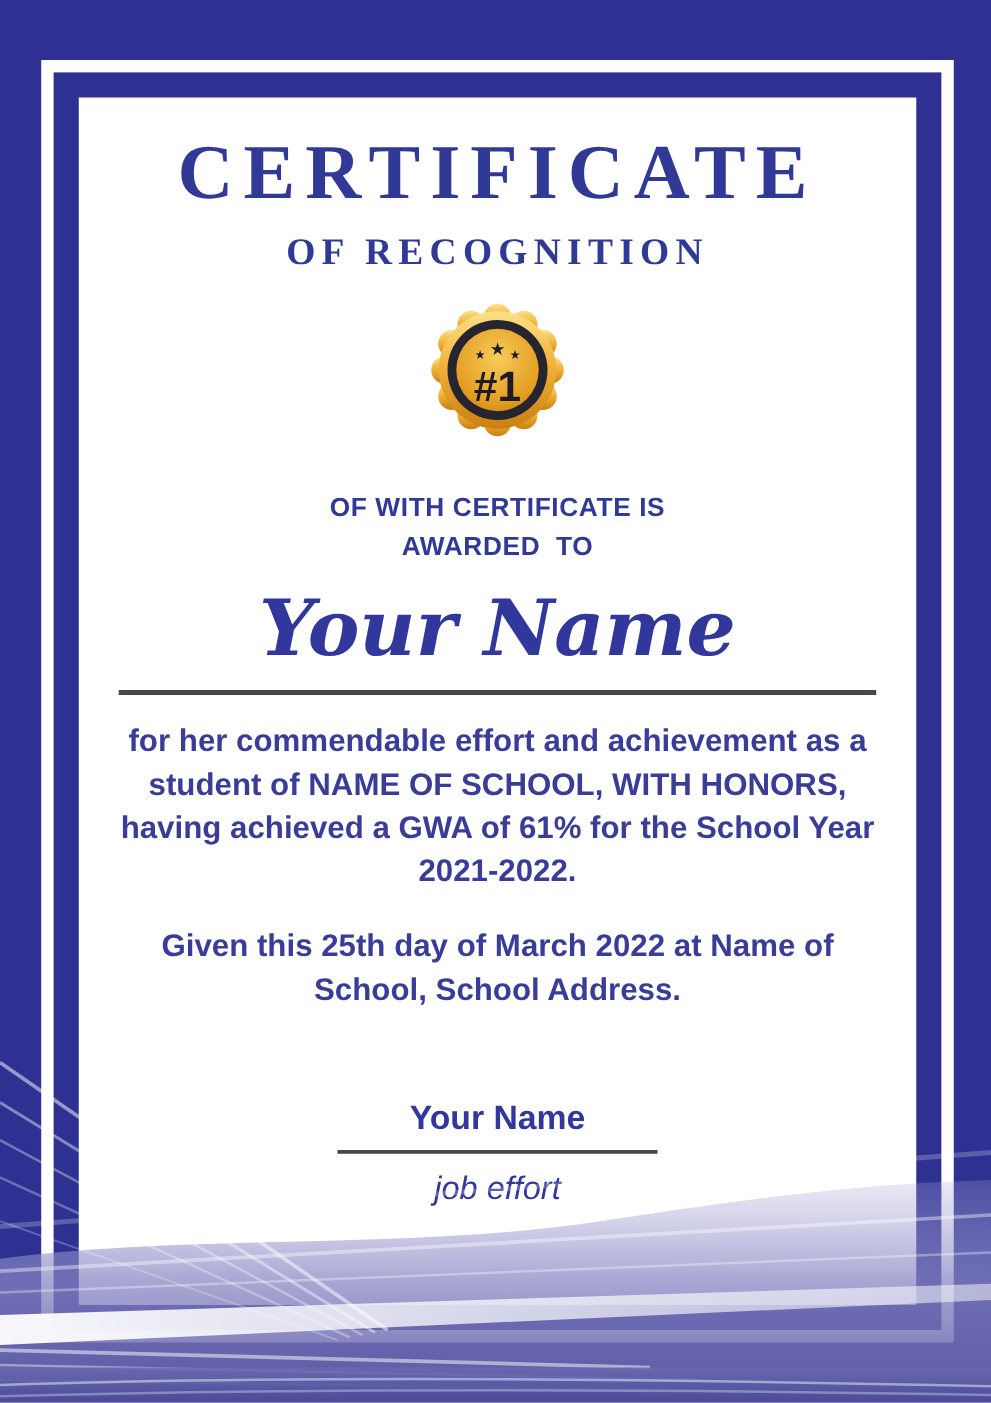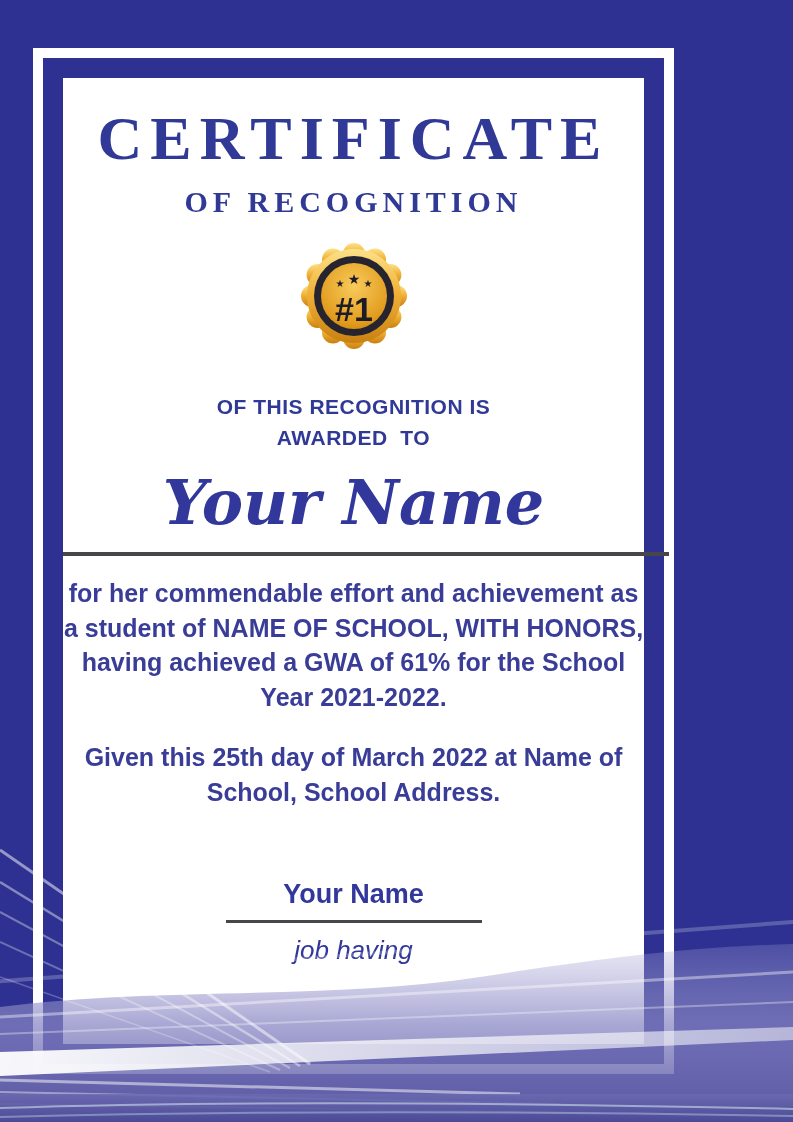--- a/index.html
+++ b/index.html
@@ -7,21 +7,21 @@
     --text-blue:#3a3d98; --script-blue:#31379b; --line-dark:#47474b;
     --badge-dark:#26242f; --badge-gold:#e8a020;
   }
   html,body{margin:0;padding:0;}
   body{
     width:793px;height:1122px;position:relative;overflow:hidden;
     background:var(--bg-blue);
     font-family:"Liberation Sans", sans-serif;
   }
   .frame-white{
-    position:absolute;left:33px;top:48px;width:641px;height:1026px;
+    position:absolute;left:33px;top:48px;width:730px;height:1026px;
     border:10px solid var(--frame-white);box-sizing:border-box;z-index:1;
   }
   .frame-blue{
     position:absolute;inset:0;border:20px solid var(--bg-blue);
     background:#ffffff;box-sizing:border-box;
   }
   .content{
     position:absolute;inset:0;text-align:center;color:var(--text-blue);
   }
   .cert-title{
@@ -108,34 +108,34 @@
           <circle cx="56" cy="56" r="47" fill="url(#goldA)"></circle>
           <circle cx="56" cy="56" r="40" fill="#26242f"></circle>
           <circle cx="56" cy="56" r="33" fill="url(#goldB)"></circle>
           <text x="42" y="47" text-anchor="middle" font-size="10" fill="#1d1b26" font-family="DejaVu Sans, sans-serif">★</text>
           <text x="56" y="44" text-anchor="middle" font-size="14" fill="#1d1b26" font-family="DejaVu Sans, sans-serif">★</text>
           <text x="70" y="47" text-anchor="middle" font-size="10" fill="#1d1b26" font-family="DejaVu Sans, sans-serif">★</text>
           <text x="56" y="81" text-anchor="middle" font-size="34" font-weight="bold" fill="#1d1b26" font-family="Liberation Sans, sans-serif">#1</text>
         </svg>
       </div>
 
-      <div class="award-intro"><span>OF THIS RECOGNITION IS</span><br><span>AWARDED  TO</span></div>
+      <div class="award-intro"><span>OF WITH CERTIFICATE IS</span><br><span>AWARDED  TO</span></div>
 
       <div class="recipient">Your Name</div>
 
       <hr class="recipient-underline">
 
       <p class="body-par">for her commendable effort and achievement as a student of NAME OF SCHOOL, WITH HONORS, having achieved a GWA of 61% for the School Year 2021-2022.</p>
 
       <p class="date-par">Given this 25th day of March 2022 at Name of School, School Address.</p>
 
       <div class="sig-block">
         <p class="sig-name">Your Name</p>
         <hr class="sig-line">
-        <p class="sig-job">job having</p>
+        <p class="sig-job">job effort</p>
       </div>
 
     </div>
   </div>
 </div>
 
 <svg class="wave-overlay" viewBox="0 0 793 310" aria-hidden="true">
   <defs>
     <linearGradient id="washGrad" x1="0" y1="0" x2="0" y2="1">
       <stop offset="0" stop-color="#aaa8d7" stop-opacity="0.25"></stop>

